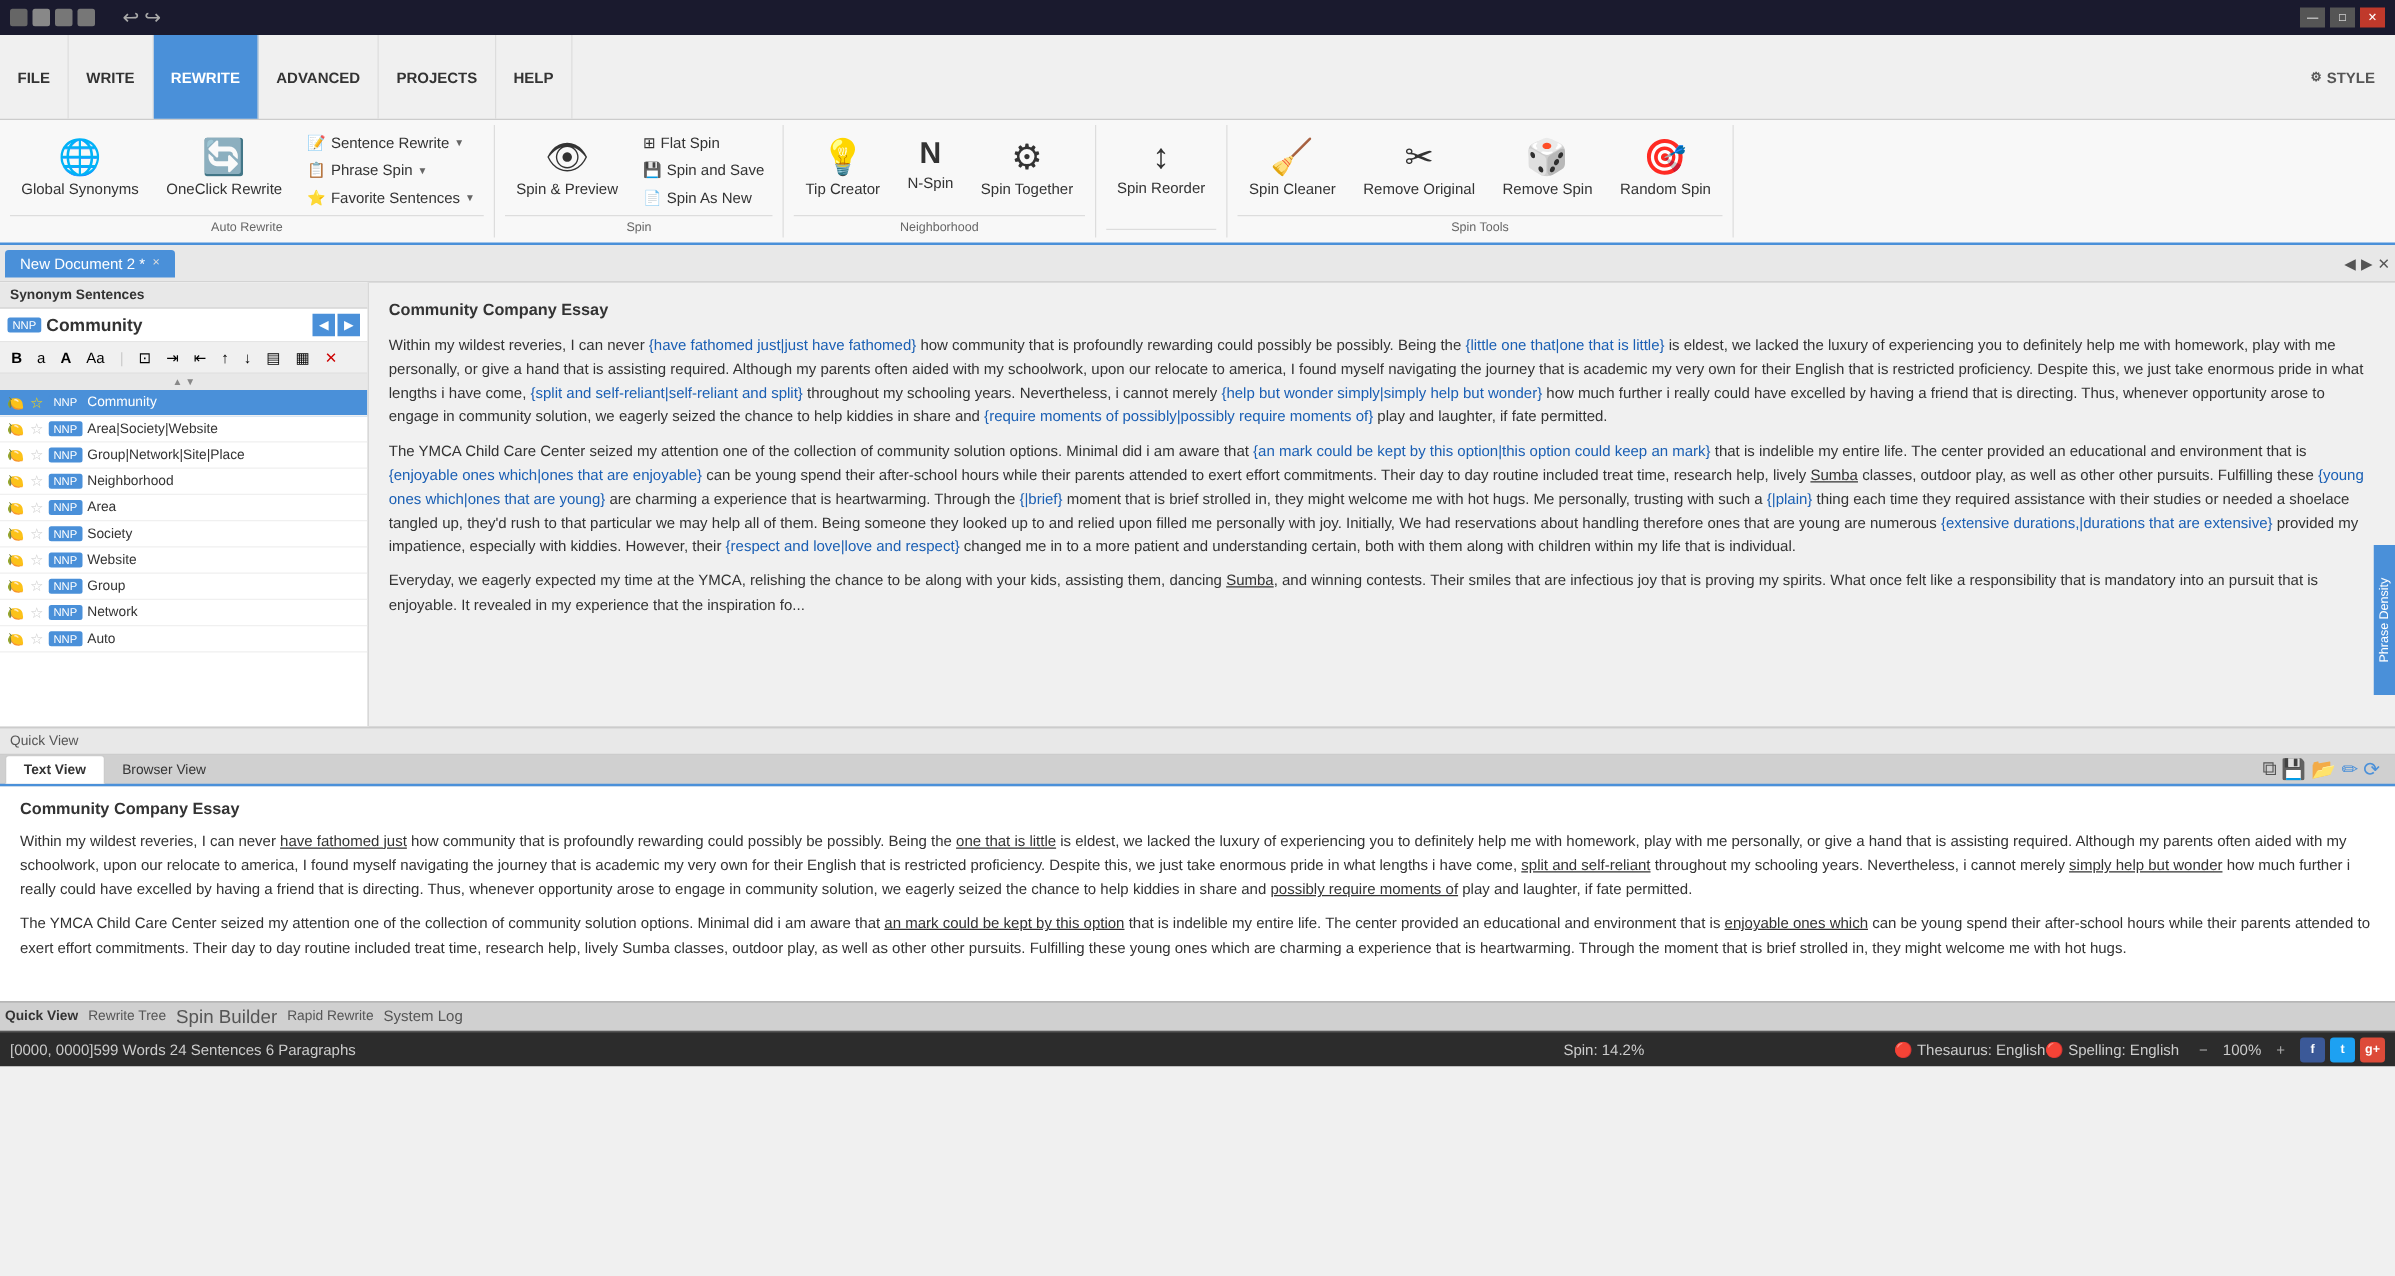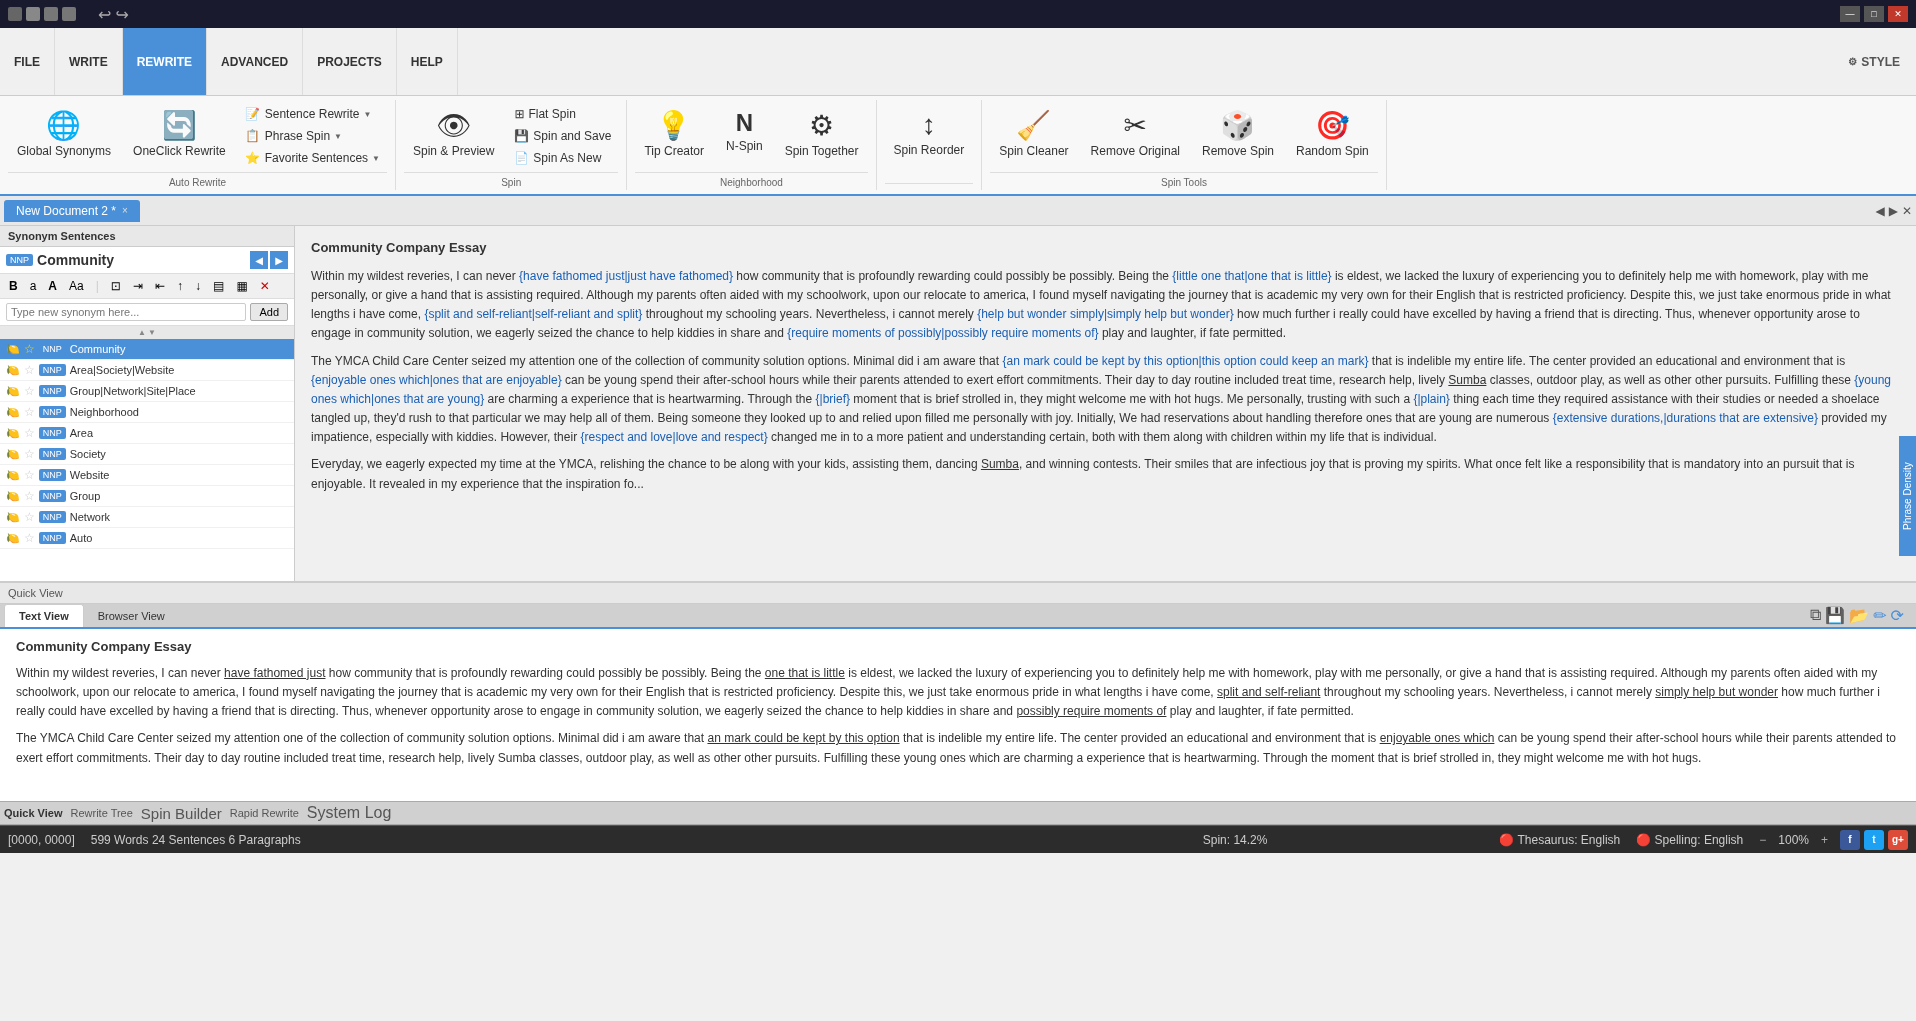--- a/index.html
+++ b/index.html
@@ -254,21 +254,21 @@
       background: #2c2c2c;
       height: 28px;
       display: flex;
       align-items: center;
       padding: 0 8px;
       color: #ccc;
       font-size: 11px;
       gap: 16px;
       border-top: 1px solid #555;
     }
-    #statusbar .status-left { display: flex; gap: 16px; flex: 1; justify-content: flex-end; }
+    #statusbar .status-left { display: flex; flex: 1; justify-content: flex-end; }
     #statusbar .status-right { display: flex; gap: 12px; align-items: center; }
     .social-icons { display: flex; gap: 4px; }
     .social-icon { width: 20px; height: 20px; border-radius: 3px; display: flex; align-items: center; justify-content: center; font-size: 10px; font-weight: 700; color: white; cursor: pointer; }
     .fb { background: #3b5998; }
     .tw { background: #1da1f2; }
     .gp { background: #dd4b39; }
 
     .phase-density-label {
       writing-mode: vertical-rl;
       text-orientation: mixed;
@@ -465,24 +465,20 @@
       <button class="toolbar-btn">⊡</button>
       <button class="toolbar-btn">⇥</button>
       <button class="toolbar-btn">⇤</button>
       <button class="toolbar-btn">↑</button>
       <button class="toolbar-btn">↓</button>
       <button class="toolbar-btn">▤</button>
       <button class="toolbar-btn">▦</button>
       <button class="toolbar-btn" style="color:#c00;">✕</button>
     </div>
 
-    <div class="add-synonym-row">
-      <input class="add-synonym-input" type="text" placeholder="Type new synonym here..." style="">
-      <button class="add-btn">Add</button>
-    </div>
 
     <div style="display:flex;justify-content:center;padding:2px;background:#e8e8e8;cursor:pointer;">
       <span style="font-size:8px;color:#888;">▲ ▼</span>
     </div>
 
     <div class="synonym-list">
 
       <div class="syn-item selected">
         <span class="icon-img">🍋</span>
         <span class="star">☆</span>
@@ -593,21 +589,21 @@
       The YMCA Child Care Center seized my attention one of the collection of community solution options. Minimal did i am aware that <u>an mark could be kept by this option</u> that is indelible my entire life. The center provided an educational and environment that is <u>enjoyable ones which</u> can be young spend their after-school hours while their parents attended to exert effort commitments. Their day to day routine included treat time, research help, lively Sumba classes, outdoor play, as well as other other pursuits. Fulfilling these young ones which are charming a experience that is heartwarming. Through the moment that is brief strolled in, they might welcome me with hot hugs.
     </p>
   </div>
 </div>
 
 <div style="background:#d0d0d0;height:24px;display:flex;align-items:center;border-top:1px solid #aaa;border-bottom:1px solid #aaa;padding:0 4px;gap:8px;">
   <span style="font-size:11px;color:#333;cursor:pointer;font-weight:600;">Quick View</span>
   <span style="font-size:11px;color:#555;cursor:pointer;">Rewrite Tree</span>
   <span style="font-size:15px;color:#555;cursor:pointer;">Spin Builder</span>
   <span style="font-size:11px;color:#555;cursor:pointer;">Rapid Rewrite</span>
-  <span style="font-size:16px;color:#555;cursor:pointer;">System Log</span>
+  <span style="font-size:12px;color:#555;cursor:pointer;">System Log</span>
 </div>
 
 <div id="statusbar">
   <div class="status-left">
     <span>[0000, 0000]</span>
     <span>599 Words 24 Sentences 6 Paragraphs</span>
     <span style="flex:1;"></span>
     <span>Spin: 14.2%</span>
     <span style="width:200px;"></span>
     <span>

